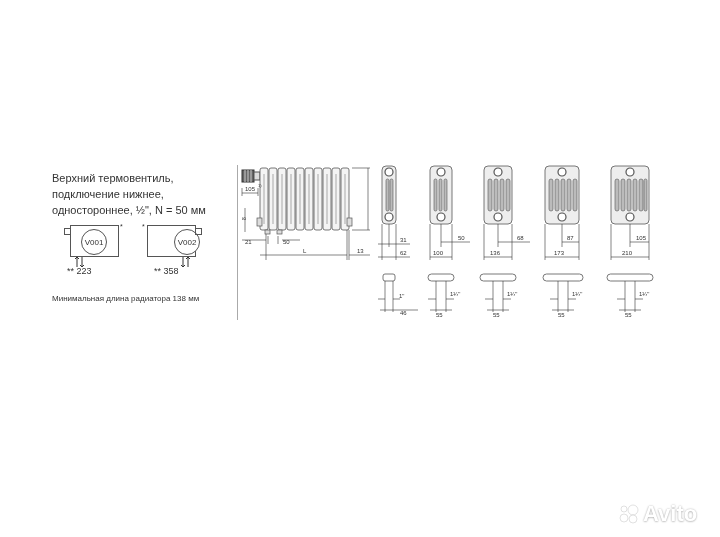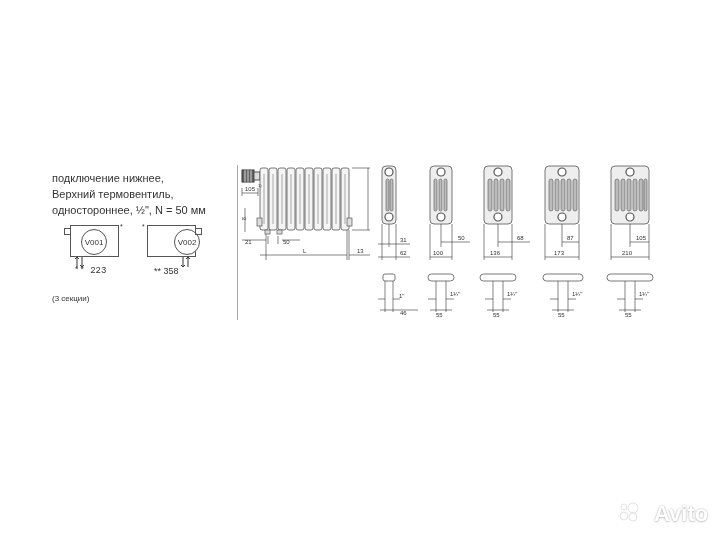--- a/index.html
+++ b/index.html
@@ -10,61 +10,61 @@
   .code{font-size:9px;color:#333;}
   .valve-box{border:1px solid #555;background:#fff;}
   .valve-circle{border:1px solid #555;border-radius:50%;display:flex;align-items:center;justify-content:center;font-size:8px;color:#333;background:#fff;}
   .sep{left:237px;top:165px;width:1px;height:155px;background:#aaa;}
   svg text{font-family:"Liberation Sans",sans-serif;}
 </style>
 </head>
 <body>
 
 <div class="abs title">
+  <div>Верхний термовентиль,</div>
   <div>подключение нижнее,</div>
-  <div>Верхний термовентиль,</div>
   <div>одностороннее, ½", N = 50 мм</div>
 </div>
 
 <div class="abs" style="left:64px;top:225px;width:60px;height:50px;">
   <div class="abs" style="left:0;top:3px;width:5px;height:5px;border:1px solid #555;"></div>
   <div class="abs valve-box" style="left:6px;top:0;width:47px;height:30px;">
     <div class="abs valve-circle" style="left:10px;top:3px;width:24px;height:24px;">
       <span>V001</span>
     </div>
   </div>
   <span class="abs code" style="left:56px;top:-2px;font-size:7px;">*</span>
   <svg class="abs" style="left:10px;top:31px" width="12" height="12">
     <line x1="3" y1="1" x2="3" y2="11" stroke="#333" stroke-width="1"></line>
       <polyline points="1,3 3,1 5,3" fill="none" stroke="#333" stroke-width="1"></polyline>
     <line x1="8" y1="1" x2="8" y2="11" stroke="#333" stroke-width="1"></line>
       <polyline points="6,9 8,11 10,9" fill="none" stroke="#333" stroke-width="1"></polyline>
   </svg>
 </div>
-<div class="abs code" style="left:74px;top:266px;font-family:Liberation Mono, monospace;">** 223</div>
+<div class="abs code" style="left:67px;top:266px;">** 223</div>
 
 <div class="abs" style="left:142px;top:225px;width:60px;height:50px;">
   <span class="abs code" style="left:0;top:-2px;font-size:7px;">*</span>
   <div class="abs valve-box" style="left:5px;top:0;width:47px;height:30px;">
     <div class="abs valve-circle" style="left:10px;top:3px;width:24px;height:24px;margin-left:16px;">
       <span>V002</span>
     </div>
   </div>
   <div class="abs" style="left:53px;top:3px;width:5px;height:5px;border:1px solid #555;"></div>
   <svg class="abs" style="left:38px;top:31px" width="12" height="12">
     <line x1="3" y1="1" x2="3" y2="11" stroke="#333" stroke-width="1"></line>
       <polyline points="1,9 3,11 5,9" fill="none" stroke="#333" stroke-width="1"></polyline>
     <line x1="8" y1="1" x2="8" y2="11" stroke="#333" stroke-width="1"></line>
       <polyline points="6,3 8,1 10,3" fill="none" stroke="#333" stroke-width="1"></polyline>
   </svg>
 </div>
 <div class="abs code" style="left:154px;top:266px;">** 358</div>
 
 <div class="abs note">
-  <div>(3 секции)</div>
+  <div>Минимальная длина радиатора 138 мм</div>
 </div>
 
 <div class="abs sep"></div>
 
 <svg class="abs" style="left:240px;top:160px" width="130" height="110">
 
   <rect x="2" y="10" width="12" height="12" fill="#666" stroke="#333"></rect>
   <line x1="5" y1="10" x2="5" y2="22" stroke="#ccc"></line>
     <line x1="8" y1="10" x2="8" y2="22" stroke="#ccc"></line>
     <line x1="11" y1="10" x2="11" y2="22" stroke="#ccc"></line>
@@ -249,21 +249,21 @@
   <text x="80" y="24" font-size="6" fill="#333">1¼"</text>
   <text x="66" y="45" font-size="6" fill="#333">55</text>
   <text x="137" y="24" font-size="6" fill="#333">1¼"</text>
   <text x="123" y="45" font-size="6" fill="#333">55</text>
   <text x="202" y="24" font-size="6" fill="#333">1¼"</text>
   <text x="188" y="45" font-size="6" fill="#333">55</text>
   <text x="269" y="24" font-size="6" fill="#333">1¼"</text>
   <text x="255" y="45" font-size="6" fill="#333">55</text>
 </svg>
 
-<div class="abs" style="left:618px;top:501px;display:flex;align-items:flex-start;gap:14px;">
+<div class="abs" style="left:618px;top:501px;display:flex;align-items:center;gap:3px;">
   <svg width="22" height="22">
     <g fill="#fff" stroke="rgba(0,0,0,0.15)" stroke-width="0.8">
       <circle cx="6" cy="6" r="3"></circle>
         <circle cx="15" cy="7" r="5"></circle>
         <circle cx="6" cy="15" r="4"></circle>
         <circle cx="15" cy="16" r="4"></circle>
     </g>
   </svg>
   <span style="font-size:22px;font-weight:bold;color:#fff;text-shadow:0 0 2px rgba(0,0,0,.3),0 1px 2px rgba(0,0,0,.15);">Avito</span>
 </div>

